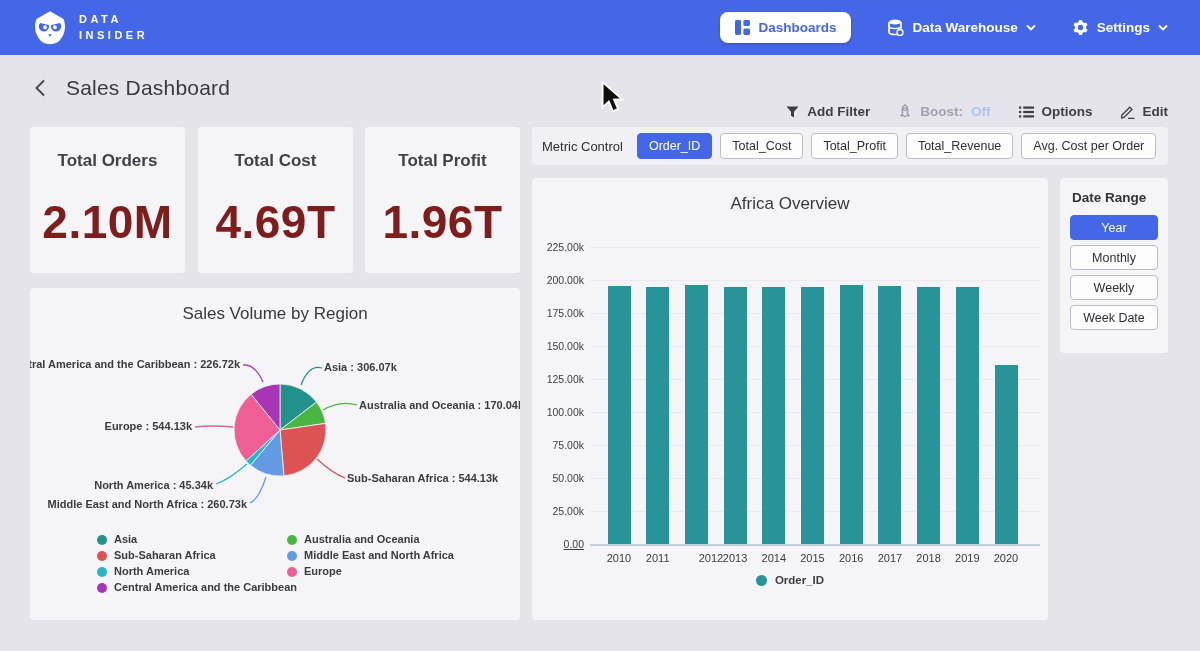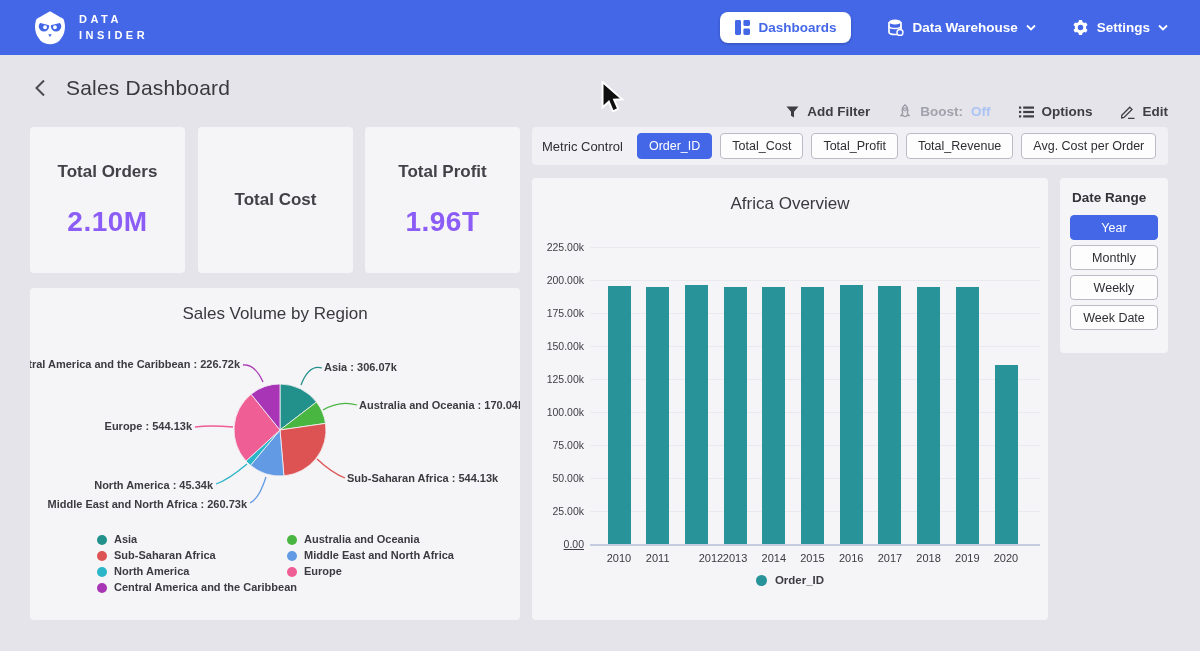--- a/index.html
+++ b/index.html
@@ -25,21 +25,21 @@
   .header-actions { margin-left:auto; display:flex; align-items:center; gap:28px;margin-top:48px; }
   .action { display:flex; align-items:center; gap:8px; font-size:13.5px; font-weight:600; color:#3d3d42; cursor:pointer; }
   .action.disabled { color:#a2a2ac; cursor:default; }
   .boost-off { color:#abc4f4; }
 
   
   .card { position:absolute; background:#f5f4f6; border-radius:4px; }
   .kpi { width:155px; height:146px; top:127px; display:flex; flex-direction:column;
          align-items:center; justify-content:center; gap:24px; }
   .kpi-label { font-size:17px; font-weight:600; color:#414147; }
-  .kpi-value { font-size:28px; font-weight:700; color:#8b5cf6; letter-spacing:.5px; }
+  .kpi-value { font-size:46px; font-weight:700; color:#7f1d1d; letter-spacing:.5px; }
 
   .pie-card  { left:30px;  top:288px; width:490px; height:332px; }
   .bar-card  { left:532px; top:178px; width:516px; height:442px; }
   .chart-title { margin:0; text-align:center; font-size:17px; font-weight:500; color:#3a3a3e; padding-top:16px; }
 
   
   .metric-bar { position:absolute; left:532px; top:127px; width:636px; height:38px; background:#f1f0f4;
                 border-radius:4px; display:flex; align-items:center; padding:0 10px; gap:8px; }
   .metric-label { font-size:13px; font-weight:500; color:#2e2e33; margin-right:6px; white-space:nowrap; }
   .chip { font-family:inherit; font-size:12.5px; color:#2e2e33; background:#fdfdfe; border:1px solid #bcbcc6;
@@ -165,20 +165,21 @@
       </div>
     </div>
   </div>
 
   <div class="card kpi" style="left:30px">
     <div class="kpi-label">Total Orders</div>
     <div class="kpi-value">2.10M</div>
   </div>
   <div class="card kpi" style="left:198px">
     <div class="kpi-label">Total Cost</div>
+    <div class="kpi-value">4.69T</div>
   </div>
   <div class="card kpi" style="left:365px">
     <div class="kpi-label">Total Profit</div>
     <div class="kpi-value">1.96T</div>
   </div>
 
   <div class="metric-bar">
     <span class="metric-label">Metric Control</span>
     <div id="metric-buttons" style="display:flex;gap:8px">
         <button class="chip selected">Order_ID</button>

